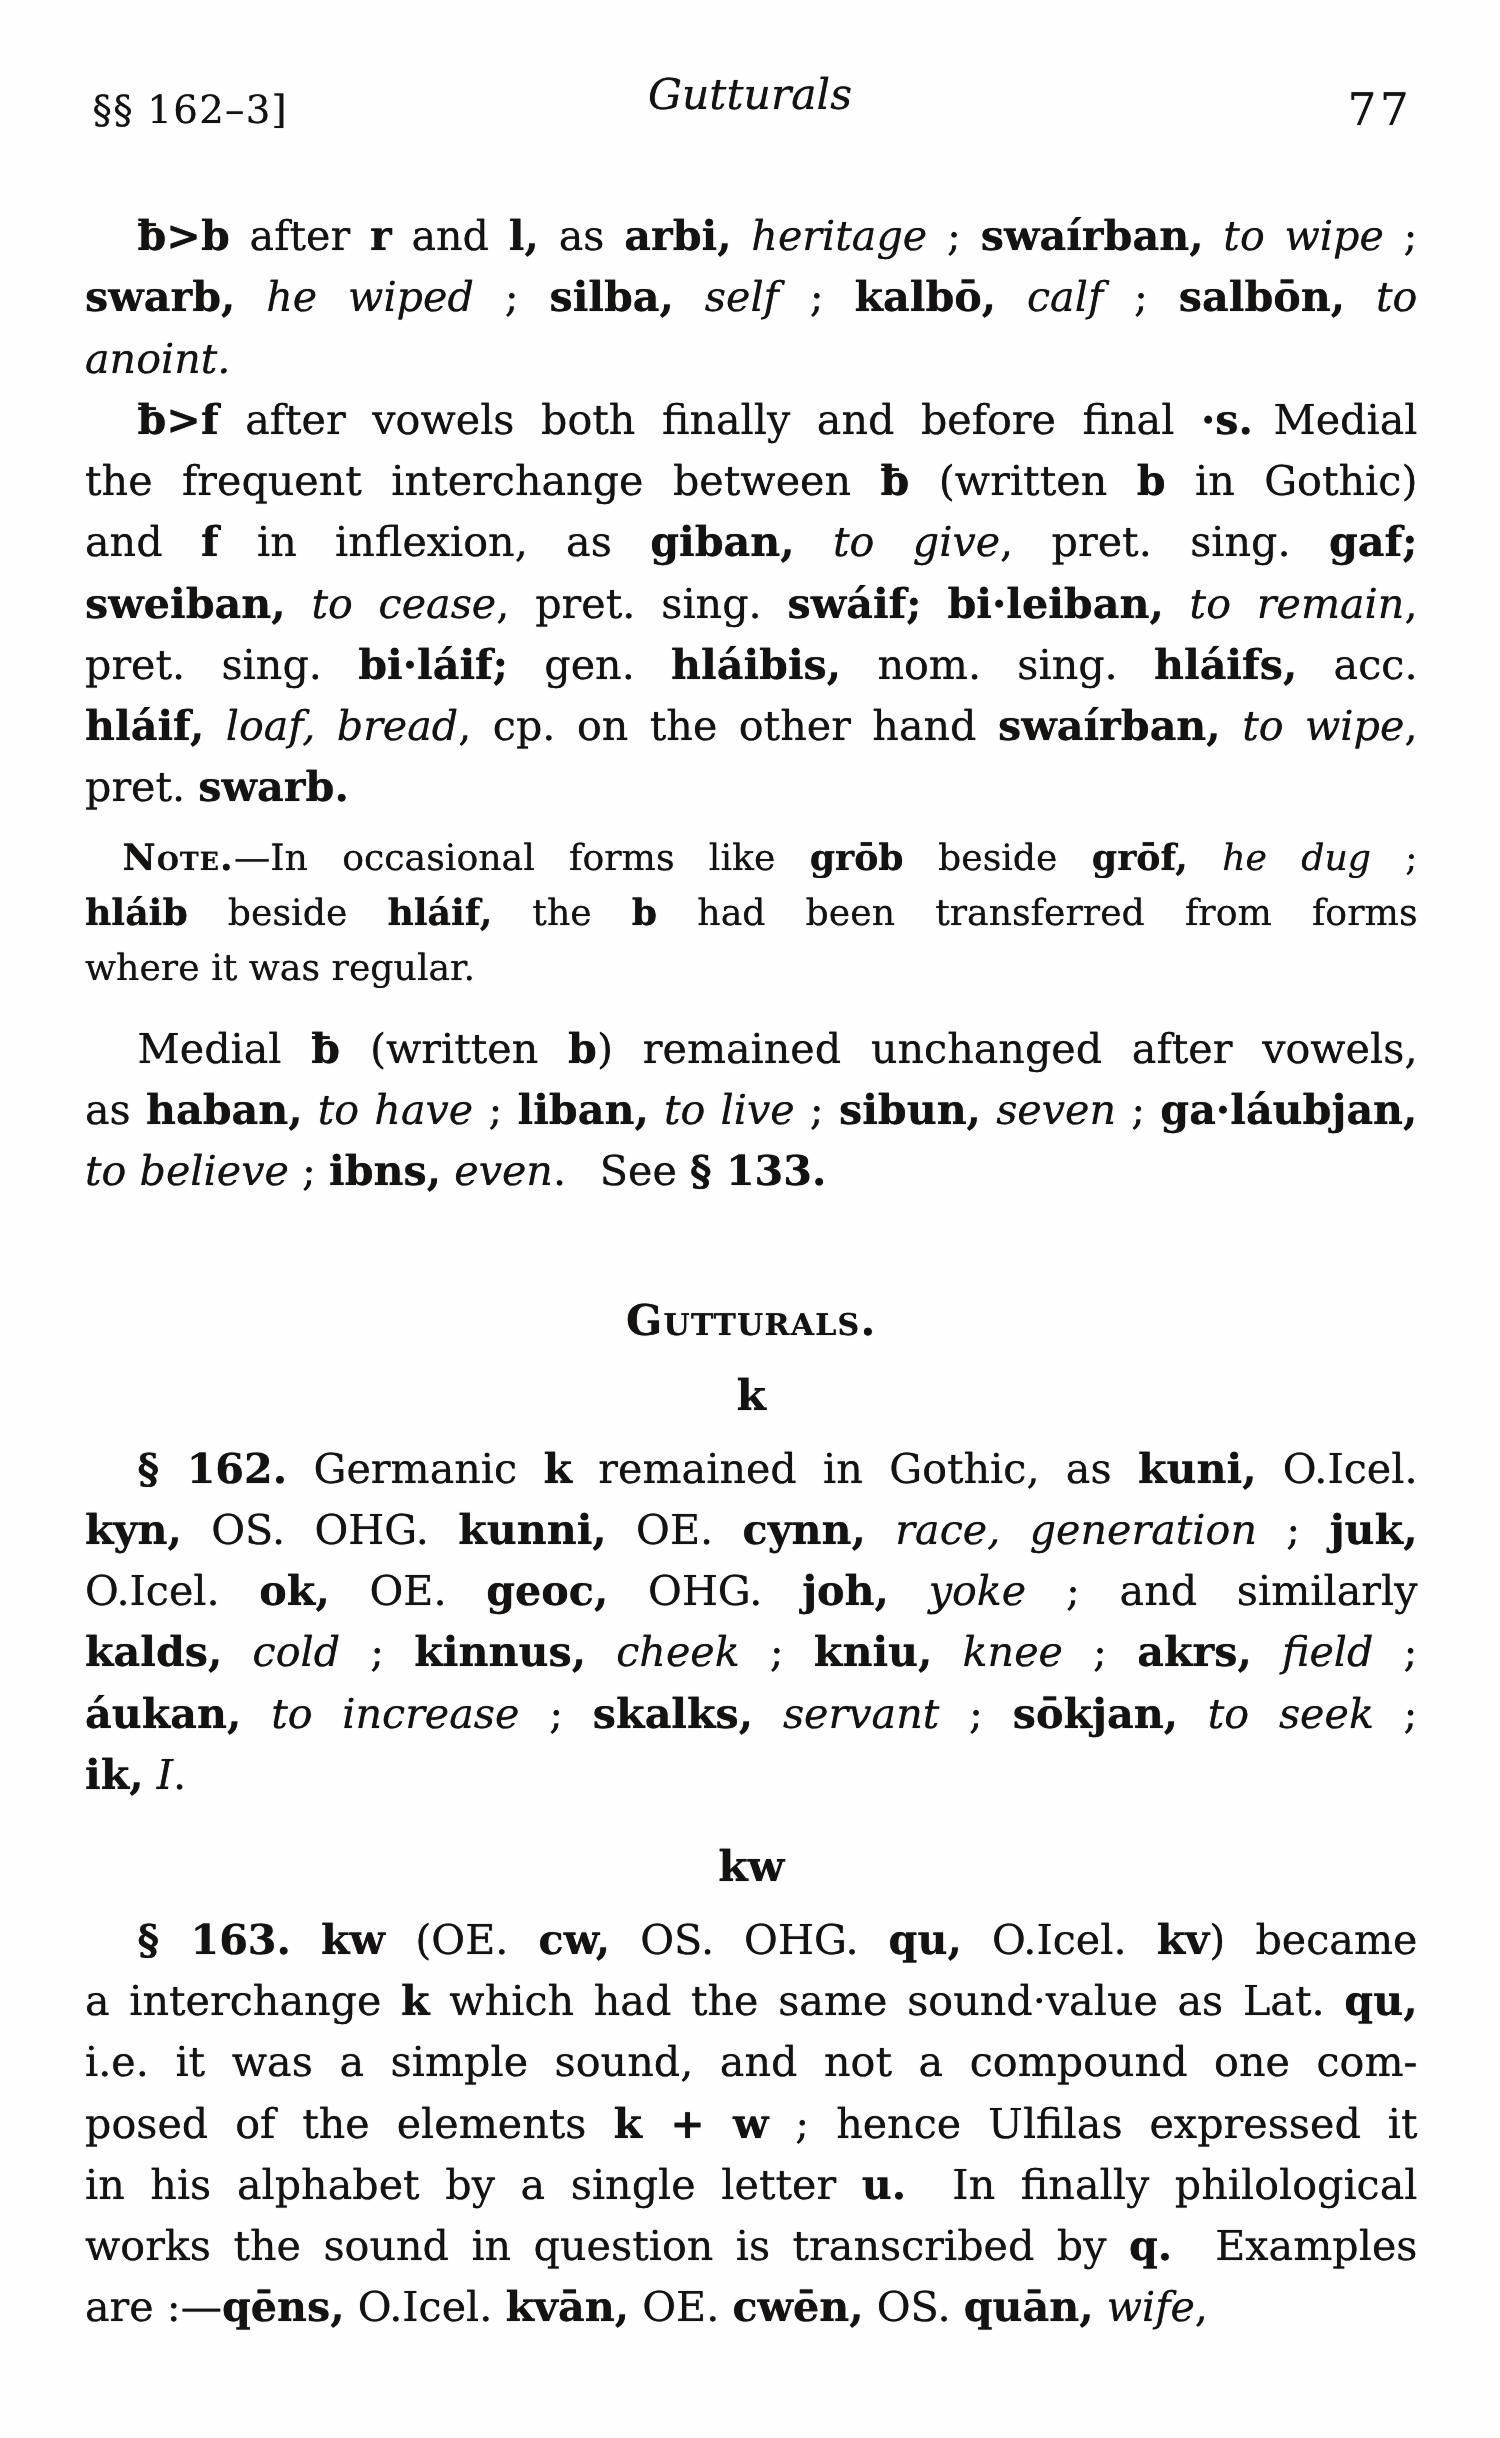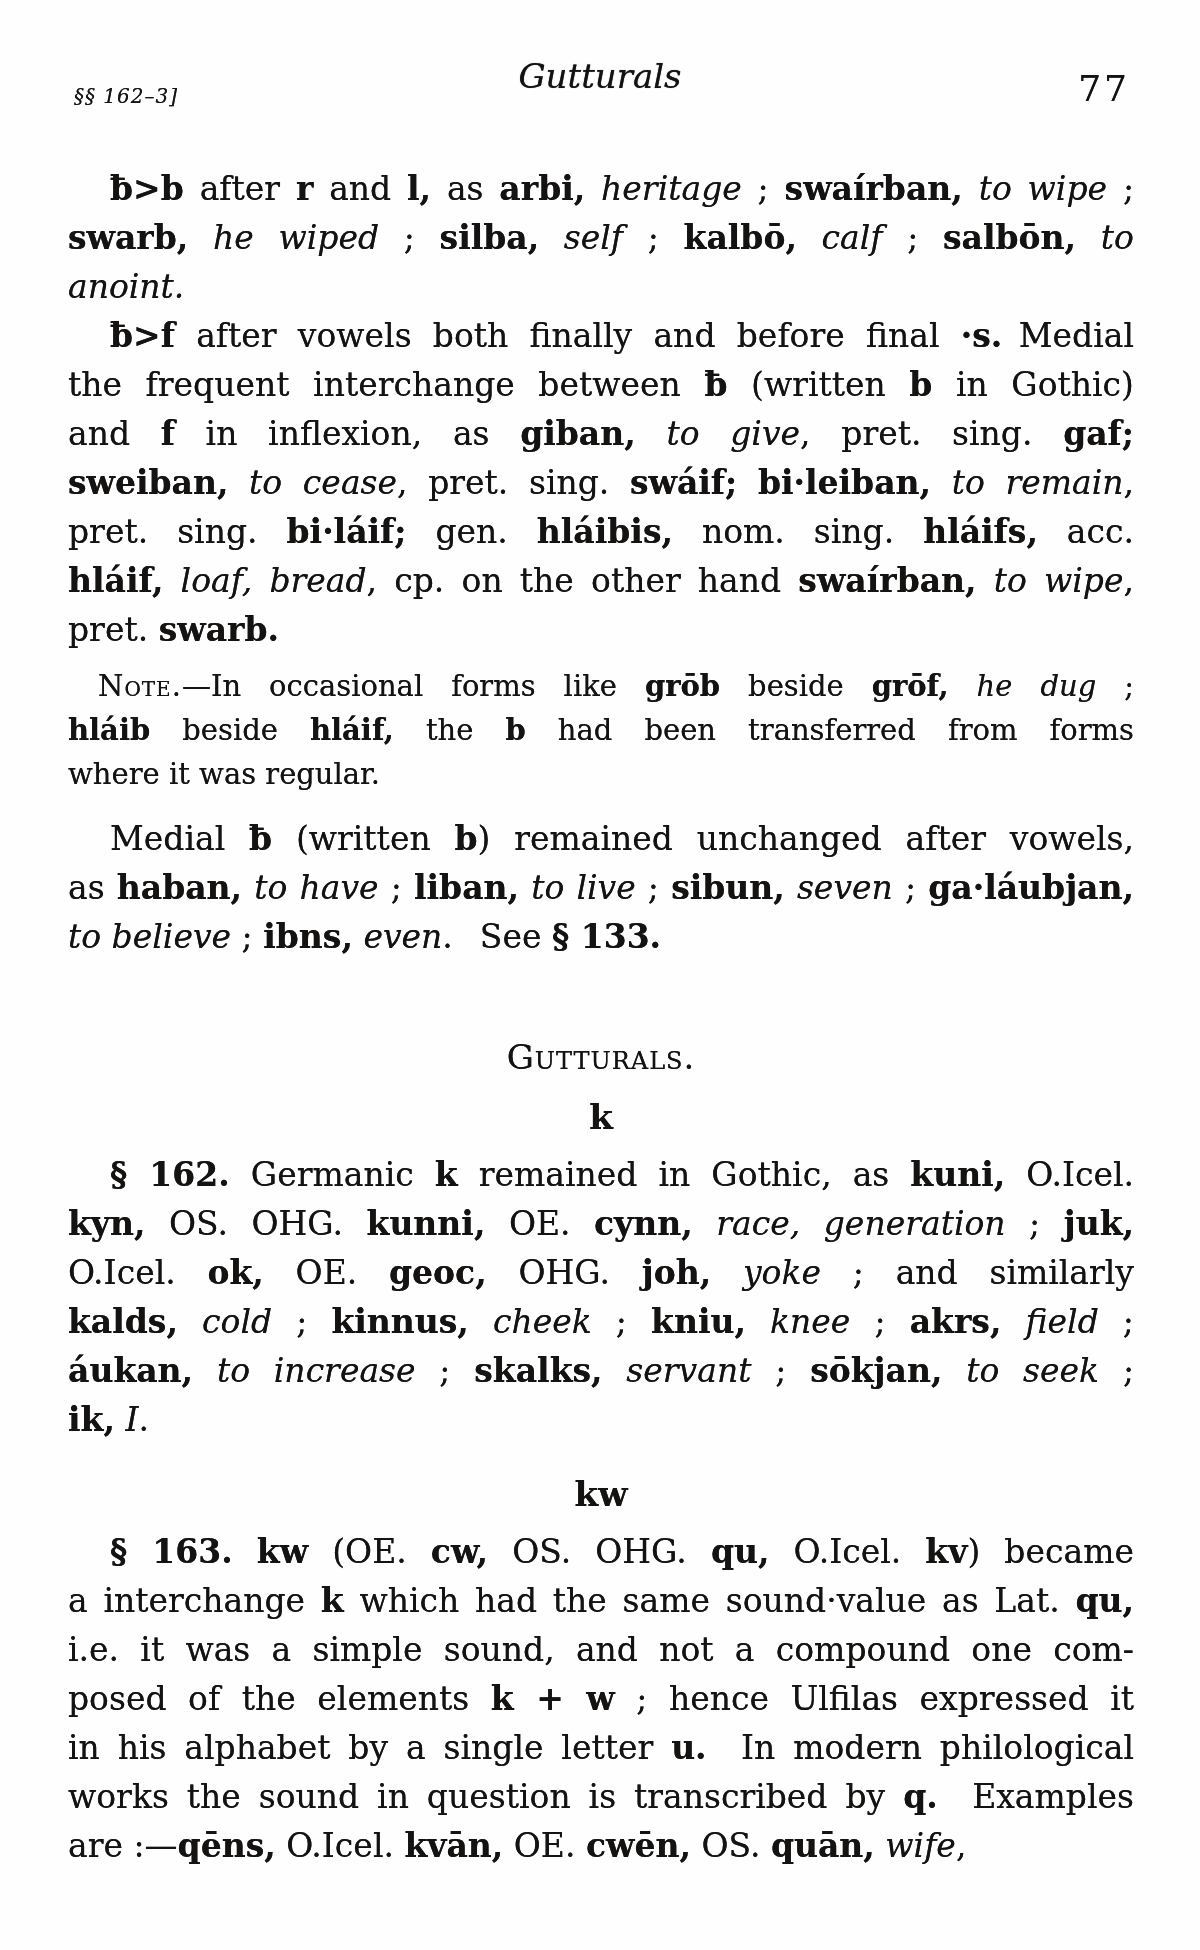--- a/index.html
+++ b/index.html
@@ -15,25 +15,24 @@
   }
   
   .header {
     position: relative;
     height: 58px;
     margin-top: 56px;
   }
   .header .sec-range {
     position: absolute;
     left: 74px;
-    top: 28px;
-    font-size: 20px;
+    top: 14px;
+    font-size: 31px;
     letter-spacing: 1px;
     text-shadow: 0 0 0.6px rgba(0,0,0,.75);
-    font-style: italic;
   }
   .header .run-title {
     position: absolute;
     left: 0; right: 0;
     top: 0;
     text-align: center;
     font-style: italic;
     font-size: 34px;
     text-shadow: 0 0 0.7px rgba(0,0,0,.8);
   }
@@ -82,21 +81,21 @@
   [data-name="section-heading-gutturals"] { margin-top: 72px; }
   [data-name="subheading-k"]          { margin-top: 11px; }
   [data-name="paragraph-162"]         { margin-top: 8px; }
   [data-name="subheading-kw"]         { margin-top: 26px; }
   [data-name="paragraph-163"]         { margin-top: 8px; }
 
   
   .s-r { font-weight: 400; font-style: normal; }
   .s-b { font-weight: 700; font-style: normal; }
   .s-i { font-style: italic; font-weight: 400; }
-  .s-sc { font-variant: small-caps; font-weight: 400; letter-spacing: 1px; }
+  .s-sc { font-variant: small-caps; font-weight: 700; letter-spacing: 1px; }
 </style>
 </head>
 <body>
 
 <div class="page" data-name="book-page">
   <div class="header" data-name="page-header">
     <span class="sec-range" data-name="section-range">§§ 162–3]</span>
     <span class="run-title" data-name="running-title">Gutturals</span>
     <span class="pg-num" data-name="page-number">77</span>
   </div>
@@ -140,18 +139,18 @@
         <div class="line last" data-name="text-line"><span class="s-b" data-name="text-segment">ik,</span><span class="s-r" data-name="text-segment"> </span><span class="s-i" data-name="text-segment">I</span><span class="s-r" data-name="text-segment">.</span></div>
       </div>
       <div class="block heading-b" data-name="subheading-kw">
         <div class="line last" data-name="text-line"><span class="s-b" data-name="text-segment">kw</span></div>
       </div>
       <div class="block para" data-name="paragraph-163">
         <div class="line indent" data-name="text-line"><span class="s-b" data-name="text-segment">§ 163.</span><span class="s-r" data-name="text-segment"> </span><span class="s-b" data-name="text-segment">kw</span><span class="s-r" data-name="text-segment"> (OE. </span><span class="s-b" data-name="text-segment">cw,</span><span class="s-r" data-name="text-segment"> OS. OHG. </span><span class="s-b" data-name="text-segment">qu,</span><span class="s-r" data-name="text-segment"> O.Icel. </span><span class="s-b" data-name="text-segment">kv</span><span class="s-r" data-name="text-segment">) became</span></div>
         <div class="line" data-name="text-line"><span class="s-r" data-name="text-segment">a interchange </span><span class="s-b" data-name="text-segment">k</span><span class="s-r" data-name="text-segment"> which had the same sound·value as Lat. </span><span class="s-b" data-name="text-segment">qu,</span></div>
         <div class="line" data-name="text-line"><span class="s-r" data-name="text-segment">i.e. it was a simple sound, and not a compound one com-</span></div>
         <div class="line" data-name="text-line"><span class="s-r" data-name="text-segment">posed of the elements </span><span class="s-b" data-name="text-segment">k + w</span><span class="s-r" data-name="text-segment"> ; hence Ulfilas expressed it</span></div>
-        <div class="line" data-name="text-line"><span class="s-r" data-name="text-segment">in his alphabet by a single letter </span><span class="s-b" data-name="text-segment">u.</span><span class="s-r" data-name="text-segment">  In modern philological</span></div>
+        <div class="line" data-name="text-line"><span class="s-r" data-name="text-segment">in his alphabet by a single letter </span><span class="s-b" data-name="text-segment">u.</span><span class="s-r" data-name="text-segment">  In finally philological</span></div>
         <div class="line" data-name="text-line"><span class="s-r" data-name="text-segment">works the sound in question is transcribed by </span><span class="s-b" data-name="text-segment">q.</span><span class="s-r" data-name="text-segment">  Examples</span></div>
         <div class="line last" data-name="text-line"><span class="s-r" data-name="text-segment">are :—</span><span class="s-b" data-name="text-segment">qēns,</span><span class="s-r" data-name="text-segment"> O.Icel. </span><span class="s-b" data-name="text-segment">kvān,</span><span class="s-r" data-name="text-segment"> OE. </span><span class="s-b" data-name="text-segment">cwēn,</span><span class="s-r" data-name="text-segment"> OS. </span><span class="s-b" data-name="text-segment">quān,</span><span class="s-r" data-name="text-segment"> </span><span class="s-i" data-name="text-segment">wife</span><span class="s-r" data-name="text-segment">,</span></div>
       </div>
     </div>
 </div>
 
 </body></html>

